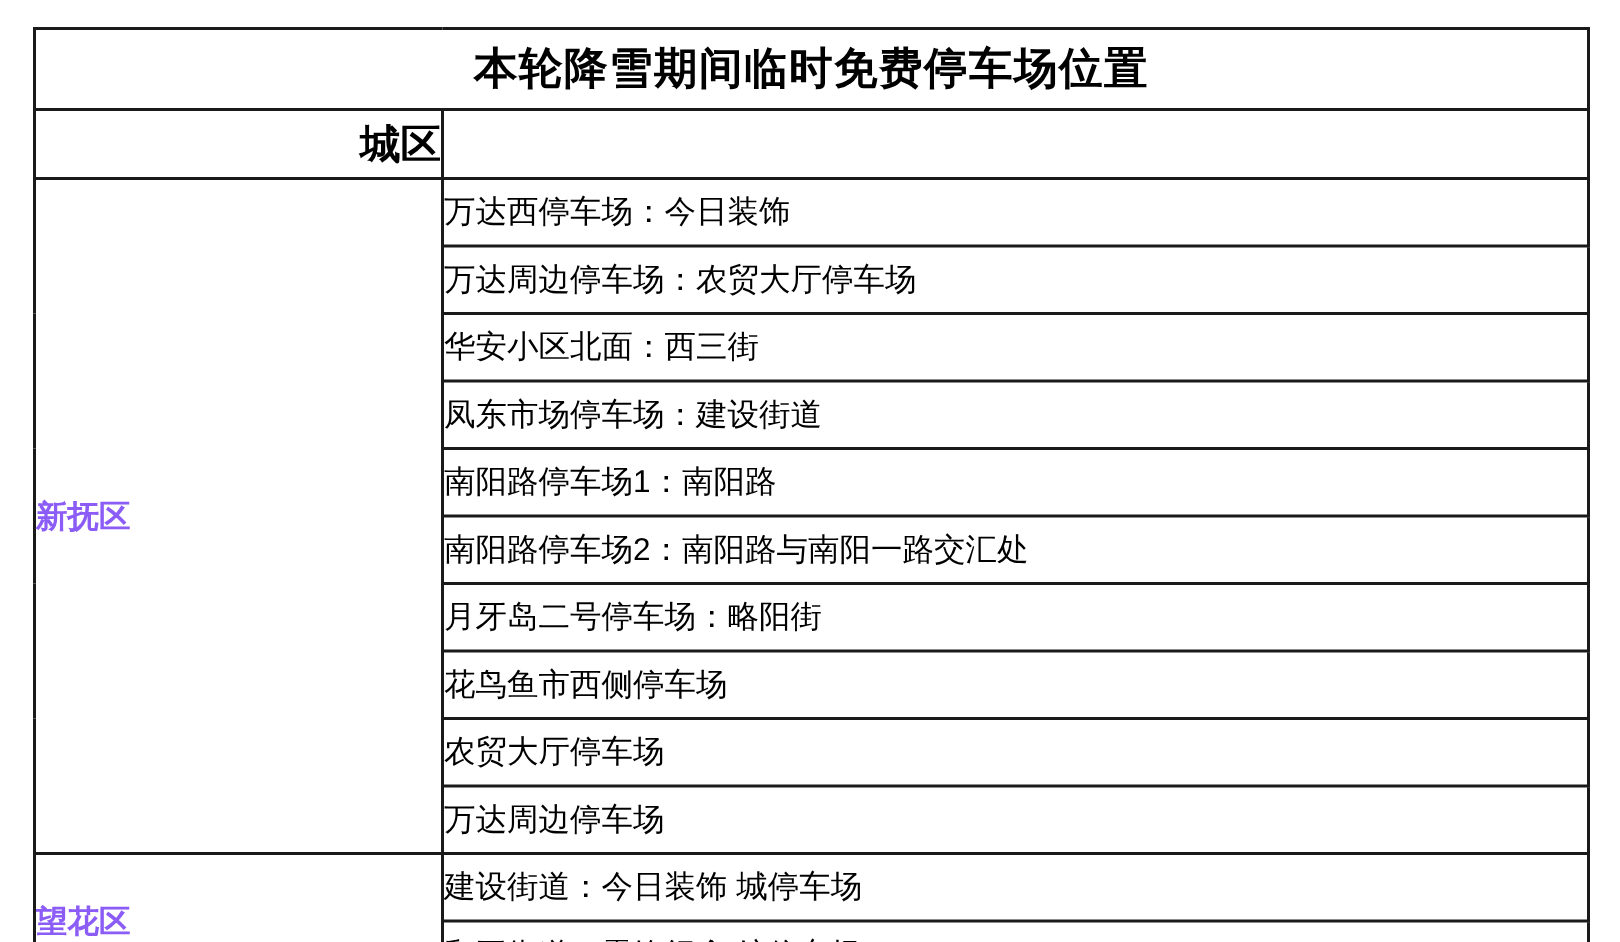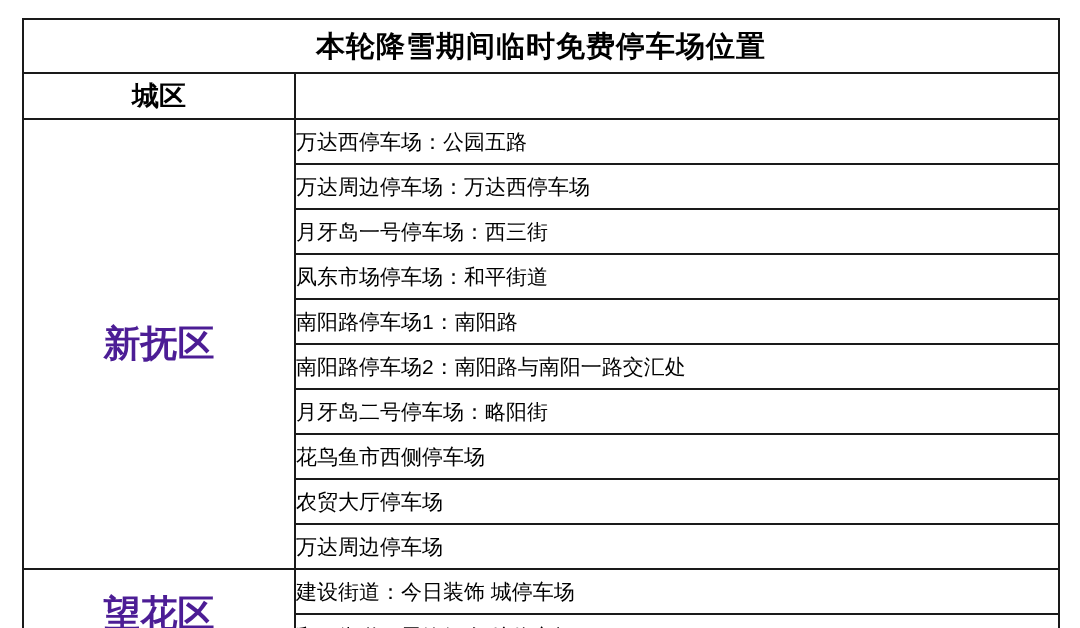--- a/index.html
+++ b/index.html
@@ -38,32 +38,31 @@
   .title-cell {
     text-align: center;
     font-size: 29px;
     font-weight: 700;
     letter-spacing: 1px;
     height: 52px;
     line-height: 52px;
     color: #000000;
   }
   .region-header-cell {
-    text-align: center;
+    text-align: right;
     font-size: 27px;
     font-weight: 700;
     height: 44px;
     line-height: 44px;
     color: #000000;
   }
   .region-name-cell {
-    text-align: center;
-    font-size: 37px;
+    font-size: 21px;
     font-weight: 700;
-    color: #4c1d95;
+    color: #8b5cf6;
     width: 272px;
   }
   .blank-cell {
     height: 44px;
   }
   .item-cell {
     font-size: 21px;
     height: 43px;
     line-height: 43px;
     padding-left: 14px;
@@ -88,30 +87,30 @@
       <tr>
         <td class="title-cell" colspan="2">本轮降雪期间临时免费停车场位置</td>
       </tr>
       <tr>
         <td class="region-header-cell">城区</td>
         <td class="blank-cell"></td>
       </tr>
 
       <tr>
         <td class="region-name-cell" rowspan="10">新抚区</td>
-        <td class="item-cell">万达西停车场：公园五路</td>
+        <td class="item-cell">万达西停车场：今日装饰</td>
       </tr>
       <tr>
-        <td class="item-cell">万达周边停车场：万达西停车场</td>
+        <td class="item-cell">万达周边停车场：农贸大厅停车场</td>
       </tr>
       <tr>
-        <td class="item-cell">月牙岛一号停车场：西三街</td>
+        <td class="item-cell">华安小区北面：西三街</td>
       </tr>
       <tr>
-        <td class="item-cell">凤东市场停车场：和平街道</td>
+        <td class="item-cell">凤东市场停车场：建设街道</td>
       </tr>
       <tr>
         <td class="item-cell">南阳路停车场1：南阳路</td>
       </tr>
       <tr>
         <td class="item-cell">南阳路停车场2：南阳路与南阳一路交汇处</td>
       </tr>
       <tr>
         <td class="item-cell">月牙岛二号停车场：略阳街</td>
       </tr>

